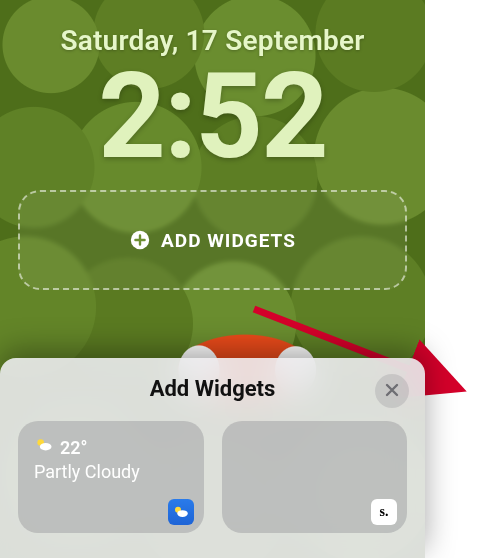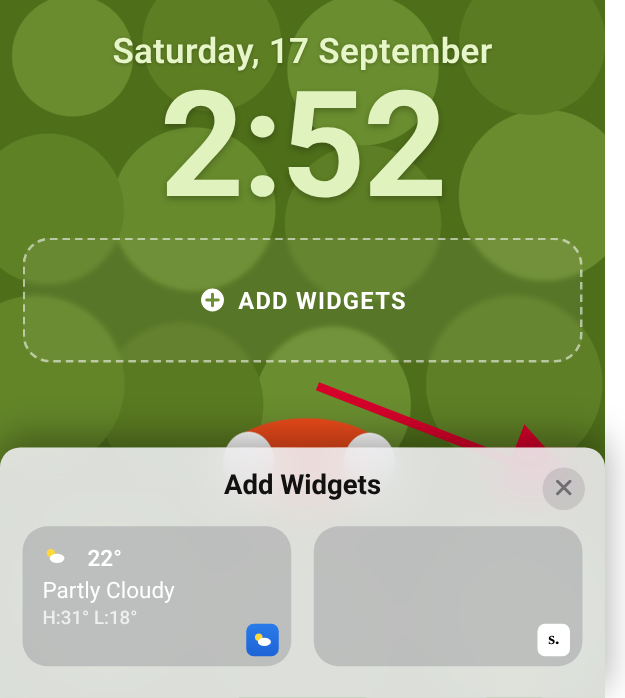--- a/index.html
+++ b/index.html
@@ -1,20 +1,20 @@
 <!DOCTYPE html>
 <html><head>
 <meta charset="utf-8">
 <style>
   * { margin: 0; padding: 0; box-sizing: border-box; font-family: -apple-system, BlinkMacSystemFont, "Segoe UI", Roboto, Helvetica, Arial, sans-serif; -webkit-font-smoothing: antialiased; }
   html, body { width: 500px; height: 558px; overflow: hidden; }
 
   .stage {
     position: relative;
-    width: 484px;
+    width: 425px;
     height: 558px;
     background:
       radial-gradient(circle at 12% 8%, #6a8b2e 0 48px, transparent 49px),
       radial-gradient(circle at 35% 6%, #5e7e24 0 55px, transparent 56px),
       radial-gradient(circle at 60% 10%, #6a8d2f 0 60px, transparent 61px),
       radial-gradient(circle at 88% 6%, #5b7b22 0 58px, transparent 59px),
       radial-gradient(circle at 8% 30%, #5f8126 0 60px, transparent 61px),
       radial-gradient(circle at 32% 30%, #678a2c 0 65px, transparent 66px),
       radial-gradient(circle at 60% 32%, #5d7e24 0 62px, transparent 63px),
       radial-gradient(circle at 90% 28%, #6a8b2e 0 68px, transparent 69px),
@@ -132,21 +132,21 @@
     overflow: hidden;
   }
   .card .badge {
     position: absolute;
     right: 10px; bottom: 8px;
     width: 26px; height: 26px;
     border-radius: 6px;
     display: flex; align-items: center; justify-content: center;
     font-size: 14px;
   }
-  .weather-line1 { display: flex; align-items: center; gap: 16px; font-size: 18px; font-weight: 600; }
+  .weather-line1 { display: flex; align-items: center; gap: 6px; font-size: 18px; font-weight: 600; }
   .weather-line2 { font-size: 18px; font-weight: 400; margin-top: 2px; }
   .weather-line3 { font-size: 15px; font-weight: 500; color: rgba(255,255,255,0.75); margin-top: 2px; }
   .badge-weather { background: linear-gradient(180deg,#2a7bea,#1e64d6); }
   .badge-weather svg { width: 18px; height: 18px; }
   .badge-s { background: #ffffff; color:#000; font-weight:700; font-family: Georgia, serif; }
 
   .arrow {
     position: absolute;
     left: 250px; top: 305px;
     width: 220px; height: 95px;
@@ -203,21 +203,20 @@
         <div class="weather-line1">
           <span>
             <svg width="20" height="20" viewBox="0 0 24 24">
                 <circle cx="8" cy="9" r="4" fill="#ffd93b"></circle>
                 <ellipse cx="14" cy="14" rx="7" ry="4.5" fill="#ffffff"></ellipse>
               </svg>
           </span>
           <span>22°</span>
         </div>
         <div class="weather-line2">Partly Cloudy</div>
-        <div class="weather-line3">H:31° L:18°</div>
         <div class="badge badge-weather">
           <svg viewBox="0 0 24 24">
               <circle cx="8" cy="9" r="4" fill="#ffd93b"></circle>
               <ellipse cx="14" cy="14" rx="7" ry="4.5" fill="#ffffff"></ellipse>
             </svg>
         </div>
       </div>
 
       <div class="card">
         <div class="badge badge-s">s.</div>

